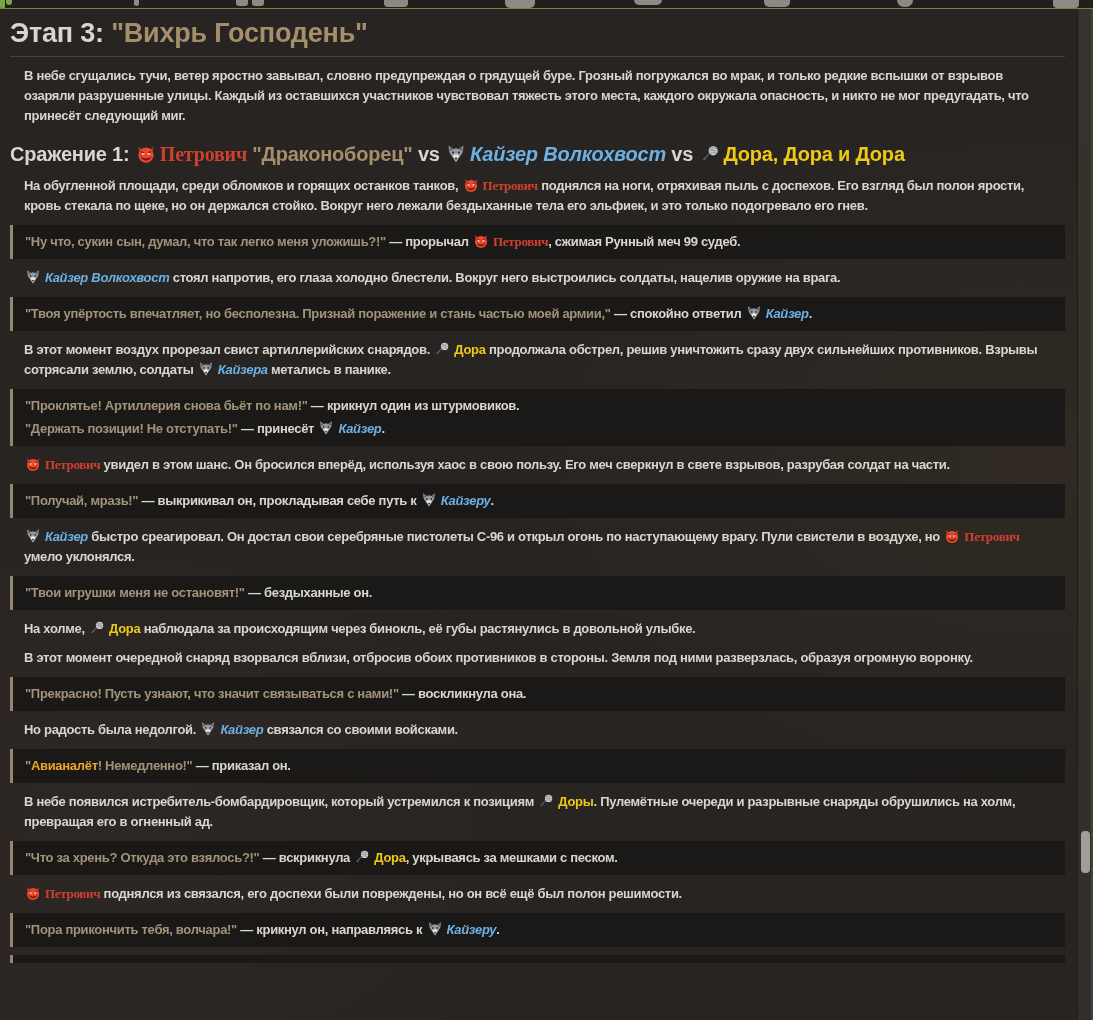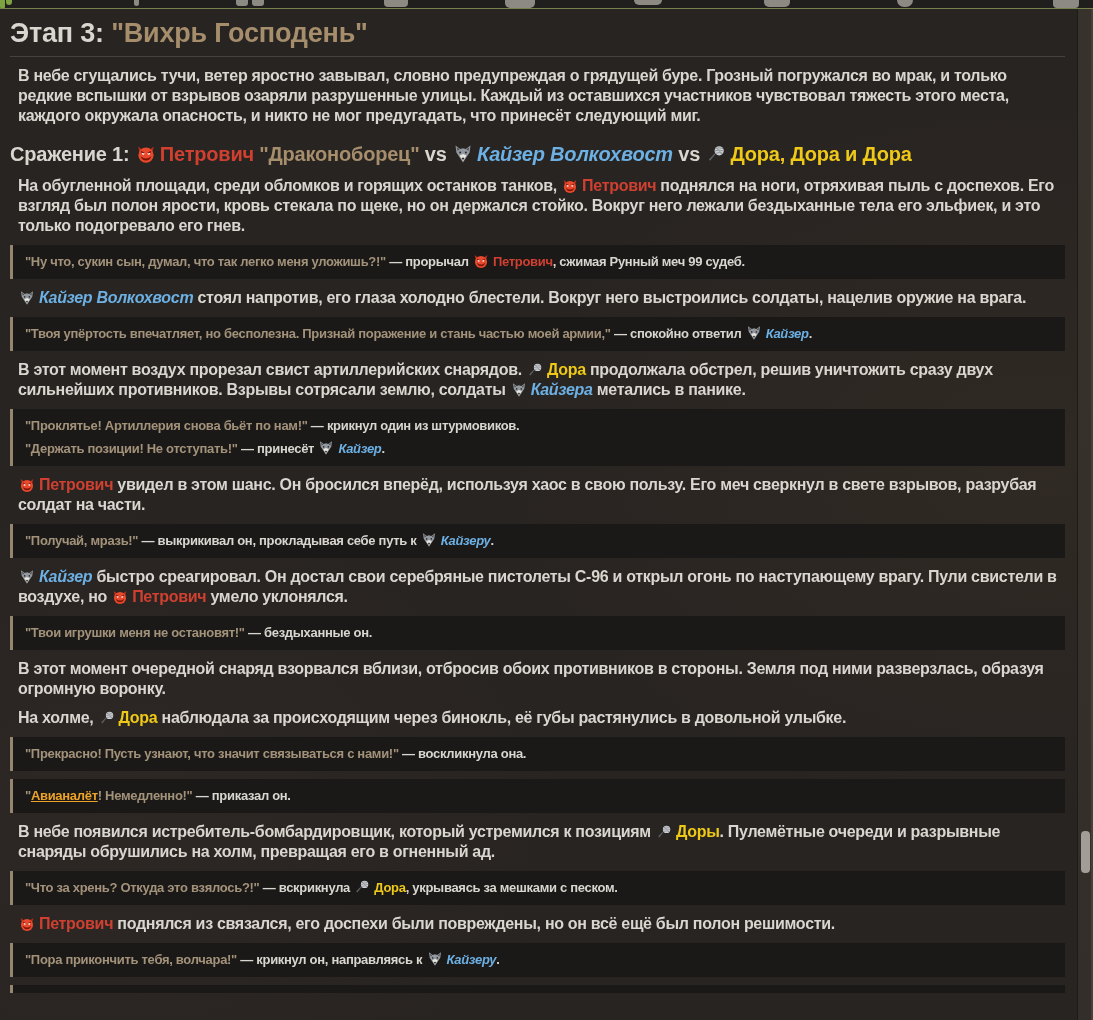--- a/index.html
+++ b/index.html
@@ -17,28 +17,28 @@
   .topbar .green{background:#7ca33f;}
   
   .right-strip{position:absolute;top:9px;right:0;width:15px;bottom:0;background:linear-gradient(180deg,#38322c,#332e29);border-left:1px solid #1d1b19;}
   .right-strip .edge{position:absolute;top:0;right:0;width:2px;height:100%;background:#46403a;}
   .scroll-thumb{position:absolute;right:3px;top:822px;width:9px;height:42px;border-radius:4px;background:#a29d96;}
   
   .content{position:absolute;left:0;top:9px;right:16px;bottom:0;padding:2px 12px 0 10px;overflow:hidden;}
   h1{font-size:27px;line-height:32px;margin:6px 0 4px 0;padding:0 0 7px 0;border-bottom:1px solid #46423f;color:#eceae6;letter-spacing:-0.2px;}
   h1 .tan{color:var(--tan);}
   h2{font-size:20px;line-height:26px;margin:15px 0 7px 0;color:#eceae6;letter-spacing:-0.2px;}
-  p{font-size:16px;line-height:20px;margin:9px 8px;color:var(--text);letter-spacing:-0.3px;}
+  p{font-size:13px;line-height:20px;margin:9px 14px;color:var(--text);letter-spacing:-0.3px;}
   blockquote{margin:8px 0;background:#1b1918;border-left:3px solid #96866f;padding:4px 12px;}
   .qline{font-size:13px;line-height:20px;margin:3px 0;color:var(--text);letter-spacing:-0.3px;}
   .qt{color:var(--quote);}
   .wt{color:var(--text);}
-  .or{color:var(--orange);text-decoration:underline;}
+  .or{color:var(--orange);}
   .tan{color:var(--tan);}
-  .c-red{color:var(--red);}
+  .c-red{color:var(--red);font-family:Liberation Serif, serif;}
   .c-blue{color:var(--blue);font-style:italic;}
   .c-yellow{color:var(--yellow);}
   .inline-icon{display:inline-block;width:16px;height:16px;vertical-align:-3px;margin:0 4px 0 1px;}
   .inline-icon svg{width:100%;height:100%;display:block;}
   h2 .inline-icon{width:20px;height:20px;vertical-align:-3px;}
 </style>
 </head>
 <body>
 
 <div class="topbar">
@@ -185,30 +185,39 @@
             <path d="M17.8 2.5 L13 6.2 L16.4 8.6 Z" fill="#b92f1c"></path>
             <circle cx="10" cy="11.2" r="7.6" fill="#e8492c"></circle>
             <path d="M4.8 12.2 q5.2 4.6 10.4 0 q-1.2 4.4-5.2 4.4 q-4 0-5.2-4.4Z" fill="#7a1408"></path>
             <circle cx="7.2" cy="9.6" r="1.2" fill="#fff"></circle>
             <circle cx="12.8" cy="9.6" r="1.2" fill="#fff"></circle>
             <path d="M5 7.6 l3.2 1.4 M15 7.6 l-3.2 1.4" stroke="#7a1408" stroke-width="1.2" fill="none"></path>
           </svg></span><span class="c-red">Петрович</span><span class="wt"> умело уклонялся.</span></p>
       <blockquote>
         <div class="qline"><span class="qt">"Твои игрушки меня не остановят!"</span><span class="wt"> — бездыханные он.</span></div>
       </blockquote>
+      <p><span class="wt">На холме, </span><span class="inline-icon"><svg viewBox="0 0 20 20">
+            <path d="M9.8 9.8 L4.2 16.8 L2.8 15.4 L9 9 Z" fill="#5b5f66"></path>
+            <circle cx="13.2" cy="6.8" r="4.6" fill="#cdd0d4"></circle>
+            <path d="M9.4 4.6 q3.8 -1.6 7.6 0 M8.8 7 q4.4 -2 8.8 0 M9.6 9.4 q3.6 -1.6 7.2 0" stroke="#8a8d92" stroke-width="0.9" fill="none"></path>
+            <path d="M10 3.6 l6.4 6.4" stroke="#8a8d92" stroke-width="0.9"></path>
+          </svg></span><span class="c-yellow">Дора</span><span class="wt"> наблюдала за происходящим через бинокль, её губы растянулись в довольной улыбке.</span></p>
       <p><span class="wt">В этот момент очередной снаряд взорвался вблизи, отбросив обоих противников в стороны. Земля под ними разверзлась, образуя огромную воронку.</span></p>
-      <p><span class="wt">На холме, </span><span class="inline-icon"><svg viewBox="0 0 20 20">
-            <path d="M9.8 9.8 L4.2 16.8 L2.8 15.4 L9 9 Z" fill="#5b5f66"></path>
-            <circle cx="13.2" cy="6.8" r="4.6" fill="#cdd0d4"></circle>
-            <path d="M9.4 4.6 q3.8 -1.6 7.6 0 M8.8 7 q4.4 -2 8.8 0 M9.6 9.4 q3.6 -1.6 7.2 0" stroke="#8a8d92" stroke-width="0.9" fill="none"></path>
-            <path d="M10 3.6 l6.4 6.4" stroke="#8a8d92" stroke-width="0.9"></path>
-          </svg></span><span class="c-yellow">Дора</span><span class="wt"> наблюдала за происходящим через бинокль, её губы растянулись в довольной улыбке.</span></p>
       <blockquote>
         <div class="qline"><span class="qt">"Прекрасно! Пусть узнают, что значит связываться с нами!"</span><span class="wt"> — воскликнула она.</span></div>
       </blockquote>
+      <p><span class="wt">Но радость была недолгой. </span><span class="inline-icon"><svg viewBox="0 0 20 20">
+            <path d="M2.5 1.5 L7.2 5 L10 4.2 L12.8 5 L17.5 1.5 L16.6 8.5 L10 18.5 L3.4 8.5 Z" fill="#92989e"></path>
+            <path d="M3.8 3.2 L6.6 5.6 L4.6 6.8 Z" fill="#4a4e53"></path>
+            <path d="M16.2 3.2 L13.4 5.6 L15.4 6.8 Z" fill="#4a4e53"></path>
+            <path d="M10 10 L13.4 11.5 L10 17 L6.6 11.5 Z" fill="#e8e6e1"></path>
+            <circle cx="7.1" cy="8.6" r="1" fill="#2b2b2b"></circle>
+            <circle cx="12.9" cy="8.6" r="1" fill="#2b2b2b"></circle>
+            <path d="M10 13.2 l1.4 1.4 -1.4 1.4 -1.4 -1.4 Z" fill="#2b2b2b"></path>
+          </svg></span><span class="c-blue">Кайзер</span><span class="wt"> связался со своими войсками.</span></p>
       <blockquote>
         <div class="qline"><span class="qt">"</span><span class="or">Авианалёт</span><span class="qt">! Немедленно!"</span><span class="wt"> — приказал он.</span></div>
       </blockquote>
       <p><span class="wt">В небе появился истребитель-бомбардировщик, который устремился к позициям </span><span class="inline-icon"><svg viewBox="0 0 20 20">
             <path d="M9.8 9.8 L4.2 16.8 L2.8 15.4 L9 9 Z" fill="#5b5f66"></path>
             <circle cx="13.2" cy="6.8" r="4.6" fill="#cdd0d4"></circle>
             <path d="M9.4 4.6 q3.8 -1.6 7.6 0 M8.8 7 q4.4 -2 8.8 0 M9.6 9.4 q3.6 -1.6 7.2 0" stroke="#8a8d92" stroke-width="0.9" fill="none"></path>
             <path d="M10 3.6 l6.4 6.4" stroke="#8a8d92" stroke-width="0.9"></path>
           </svg></span><span class="c-yellow">Доры</span><span class="wt">. Пулемётные очереди и разрывные снаряды обрушились на холм, превращая его в огненный ад.</span></p>
       <blockquote>

